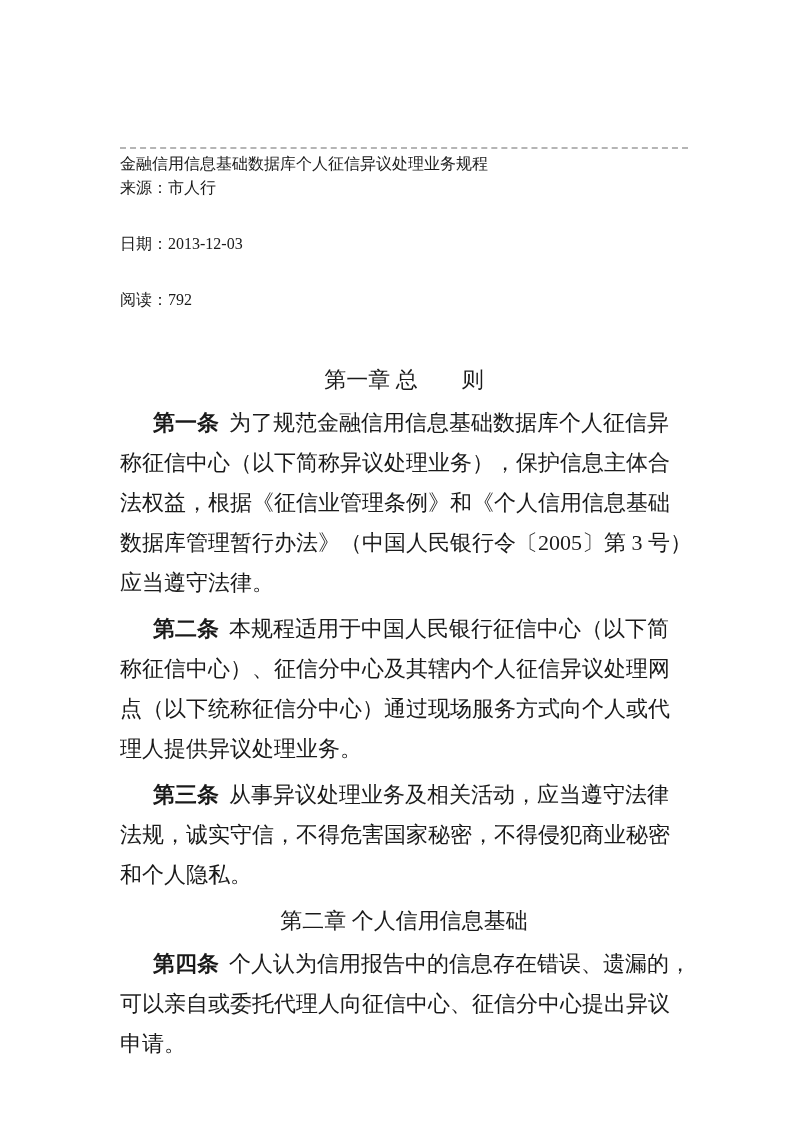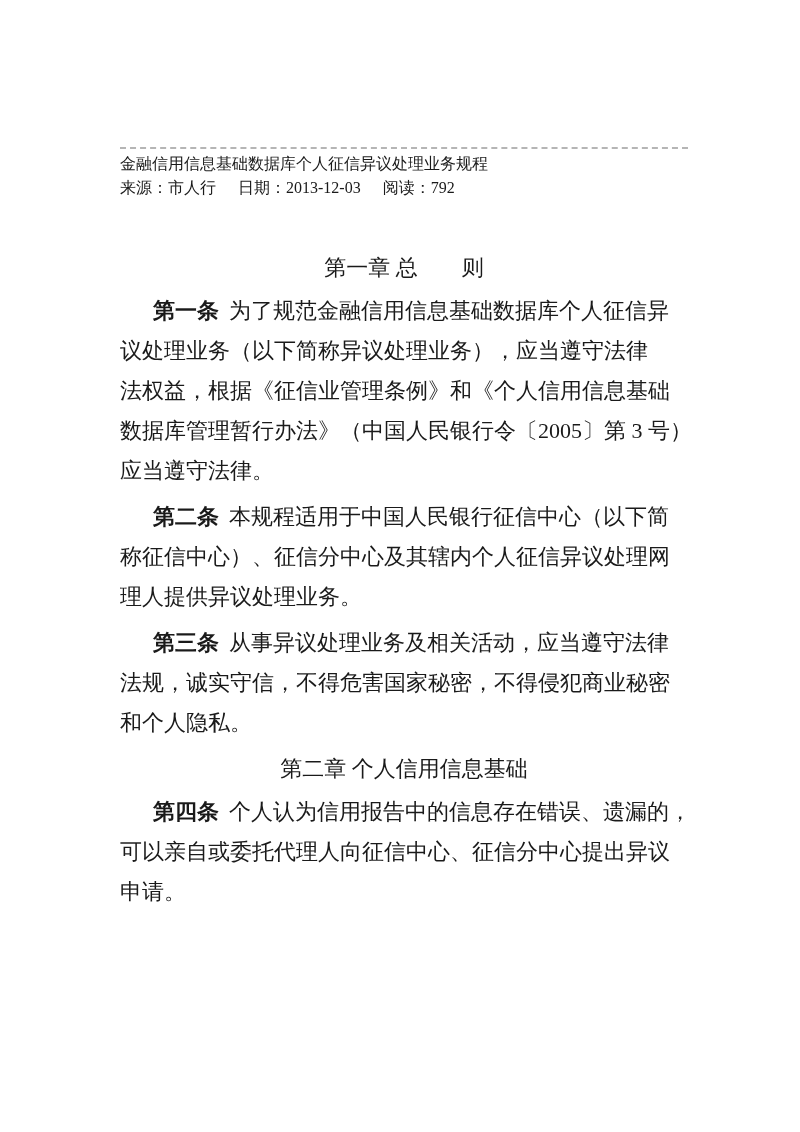--- a/index.html
+++ b/index.html
@@ -24,24 +24,25 @@
   }
   .doc-title {
     margin: 3px 0 0 0;
     font-size: 16px;
     font-weight: normal;
     line-height: 24px;
     white-space: nowrap;
   }
   .doc-meta {
     display: flex;
-    gap: 22px;
+    gap: 32px;
     font-size: 16px;
     line-height: 24px;
     white-space: nowrap;
+    flex-direction: column;
   }
   .doc-body {
     font-size: 22px;
   }
   .chapter {
     text-align: center;
     line-height: 40px;
     margin: 0 0 3px 0;
     white-space: pre;
   }
@@ -64,28 +65,29 @@
     <h1 class="doc-title">金融信用信息基础数据库个人征信异议处理业务规程</h1>
     <div class="doc-meta">
       <span>来源：市人行</span>
       <span>日期：2013-12-03</span>
       <span>阅读：792</span>
     </div>
     <div class="doc-body" id="doc-body">
         <div class="chapter">第一章 总　　则</div>
         <div class="para">
           <div class="line first"><b class="num">第一条</b><span>为了规范金融信用信息基础数据库个人征信异</span></div>
-          <div class="line">议处理业务（以下简称异议处理业务），应当遵守法律</div>
+          <div class="line">称征信中心（以下简称异议处理业务），保护信息主体合</div>
           <div class="line">法权益，根据《征信业管理条例》和《个人信用信息基础</div>
           <div class="line">数据库管理暂行办法》（中国人民银行令〔2005〕第 3 号）</div>
           <div class="line">应当遵守法律。</div>
         </div>
         <div class="para">
           <div class="line first"><b class="num">第二条</b><span>本规程适用于中国人民银行征信中心（以下简</span></div>
           <div class="line">称征信中心）、征信分中心及其辖内个人征信异议处理网</div>
+          <div class="line">点（以下统称征信分中心）通过现场服务方式向个人或代</div>
           <div class="line">理人提供异议处理业务。</div>
         </div>
         <div class="para">
           <div class="line first"><b class="num">第三条</b><span>从事异议处理业务及相关活动，应当遵守法律</span></div>
           <div class="line">法规，诚实守信，不得危害国家秘密，不得侵犯商业秘密</div>
           <div class="line">和个人隐私。</div>
         </div>
         <div class="chapter">第二章 个人信用信息基础</div>
         <div class="para">
           <div class="line first"><b class="num">第四条</b><span>个人认为信用报告中的信息存在错误、遗漏的，</span></div>

